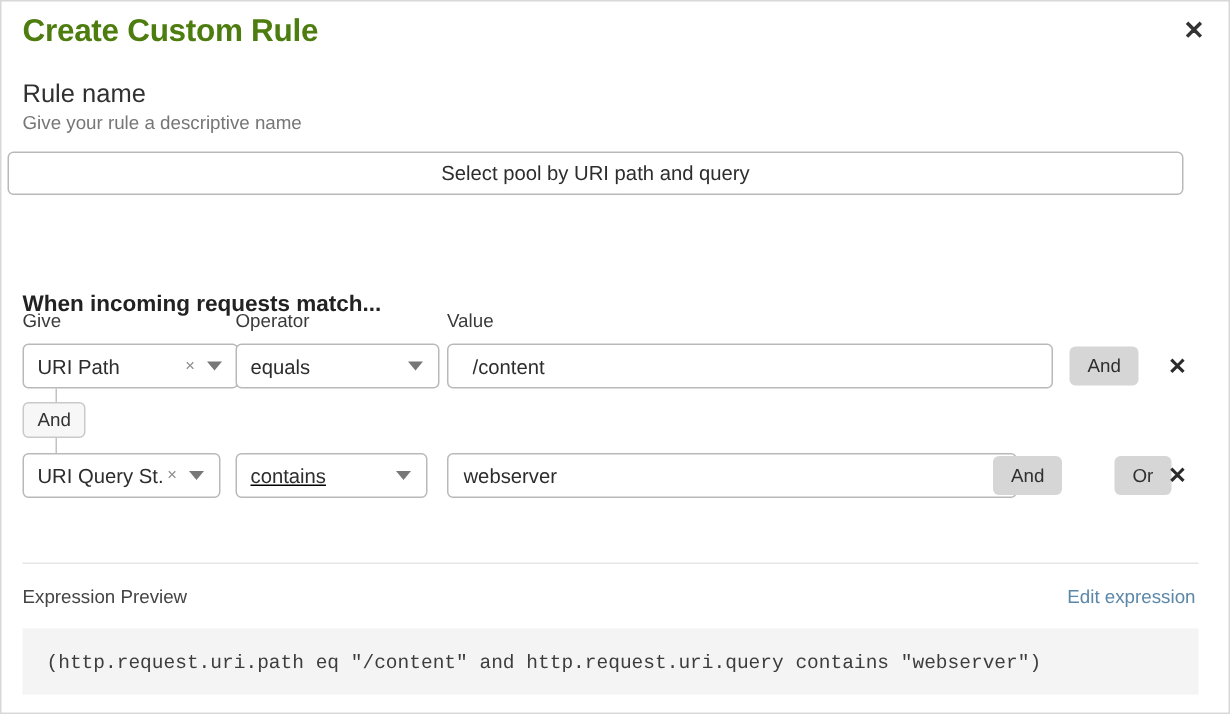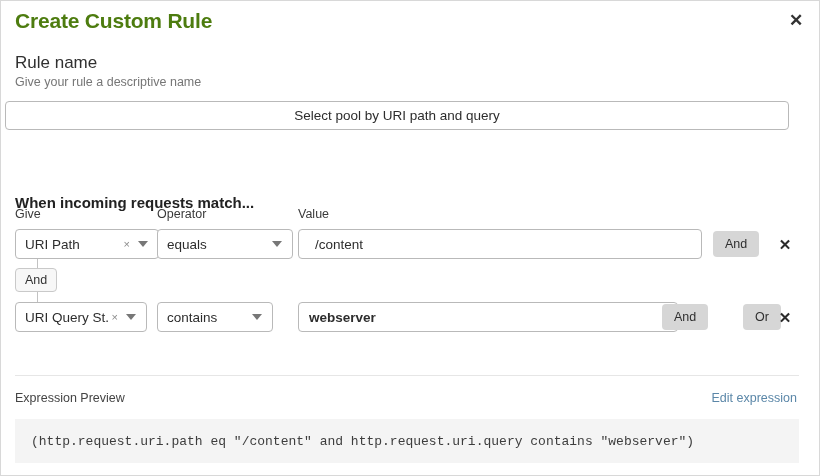--- a/index.html
+++ b/index.html
@@ -272,25 +272,25 @@
   <button class="logic-btn" style="left:712px; top:230px;">And</button>
   <div class="delete-icon" style="left:774px; top:232px;">✕</div>
 
   <div class="and-connector">And</div>
 
   <div class="select" style="left:14px; top:301px; width:132px;">
     <span class="select-text">URI Query St...</span>
     <span class="select-clear">×</span>
     <span class="caret"></span>
   </div>
-  <div class="select" style="left:156px; top:301px; width:116px;">
+  <div class="select" style="left:156px; top:301px; width:128px;text-decoration:underline;">
     <span class="select-text">contains</span>
     <span class="caret"></span>
   </div>
-  <input class="text-input" type="text" style="left: 297px; top: 301px; width: 380px; height: 30px; font-weight: bold;" value="webserver">
+  <input class="text-input" type="text" style="left: 297px; top: 301px; width: 380px; height: 30px;" value="webserver">
   <button class="logic-btn" style="left:661px; top:303px;">And</button>
   <button class="logic-btn" style="left:718px; top:303px;margin-left:24px;">Or</button>
   <div class="delete-icon" style="left:774px; top:305px;">✕</div>
 
   <div class="divider"></div>
   <div class="expr-label">Expression Preview</div>
   <div class="edit-expr-link">Edit expression</div>
   <div class="expr-box">
     <span class="expr-text">(http.request.uri.path eq "/content" and http.request.uri.query contains "webserver")</span>
   </div>

